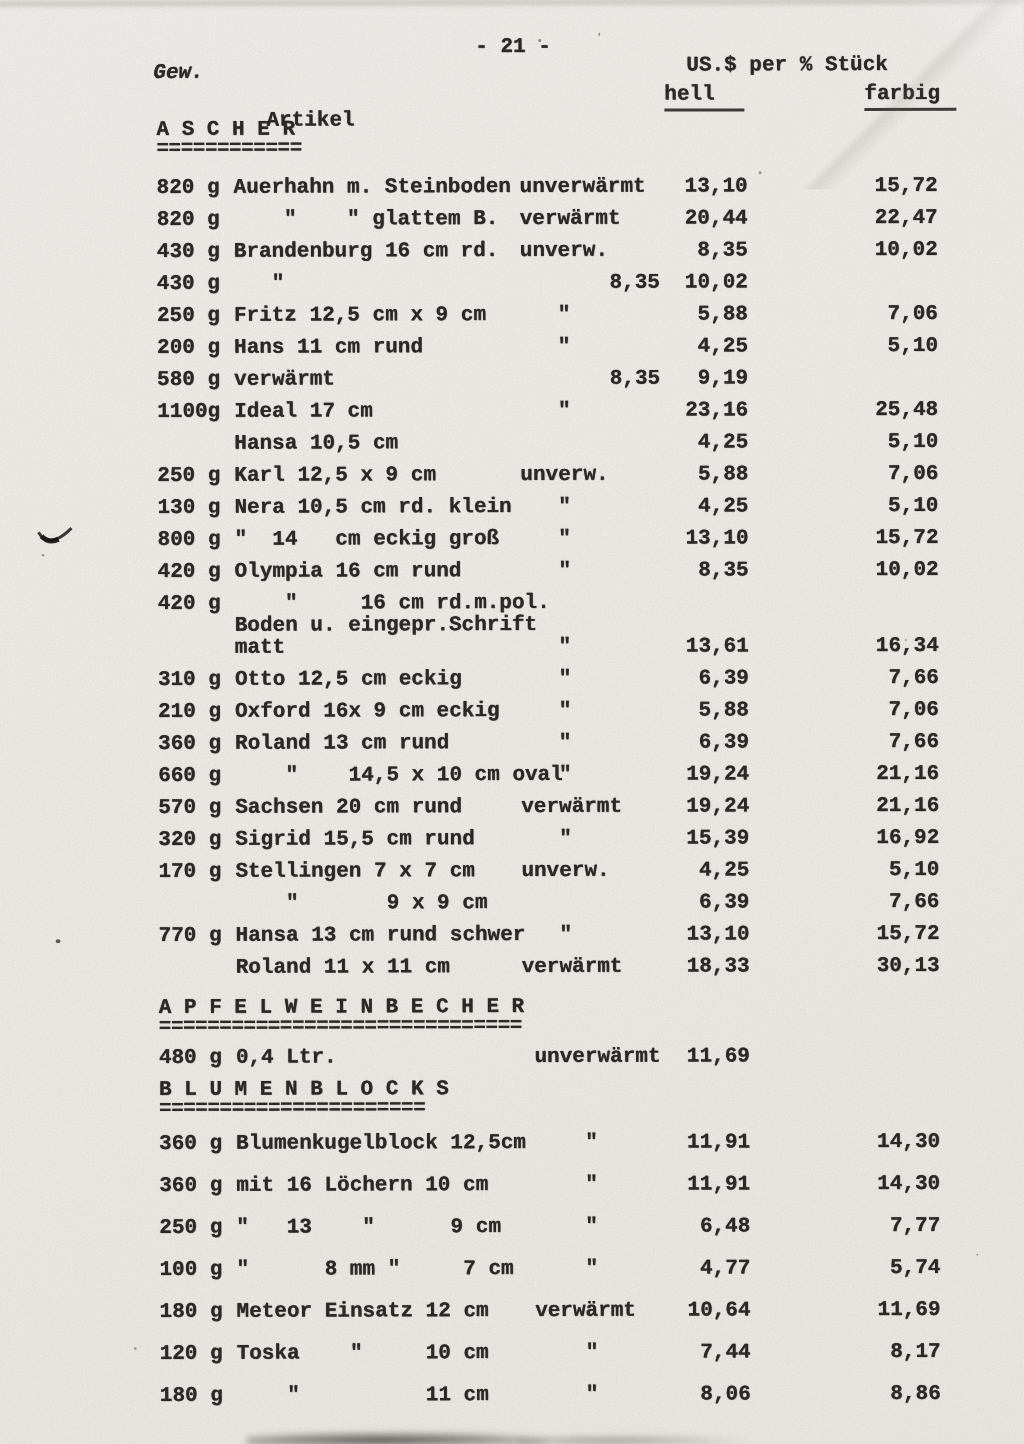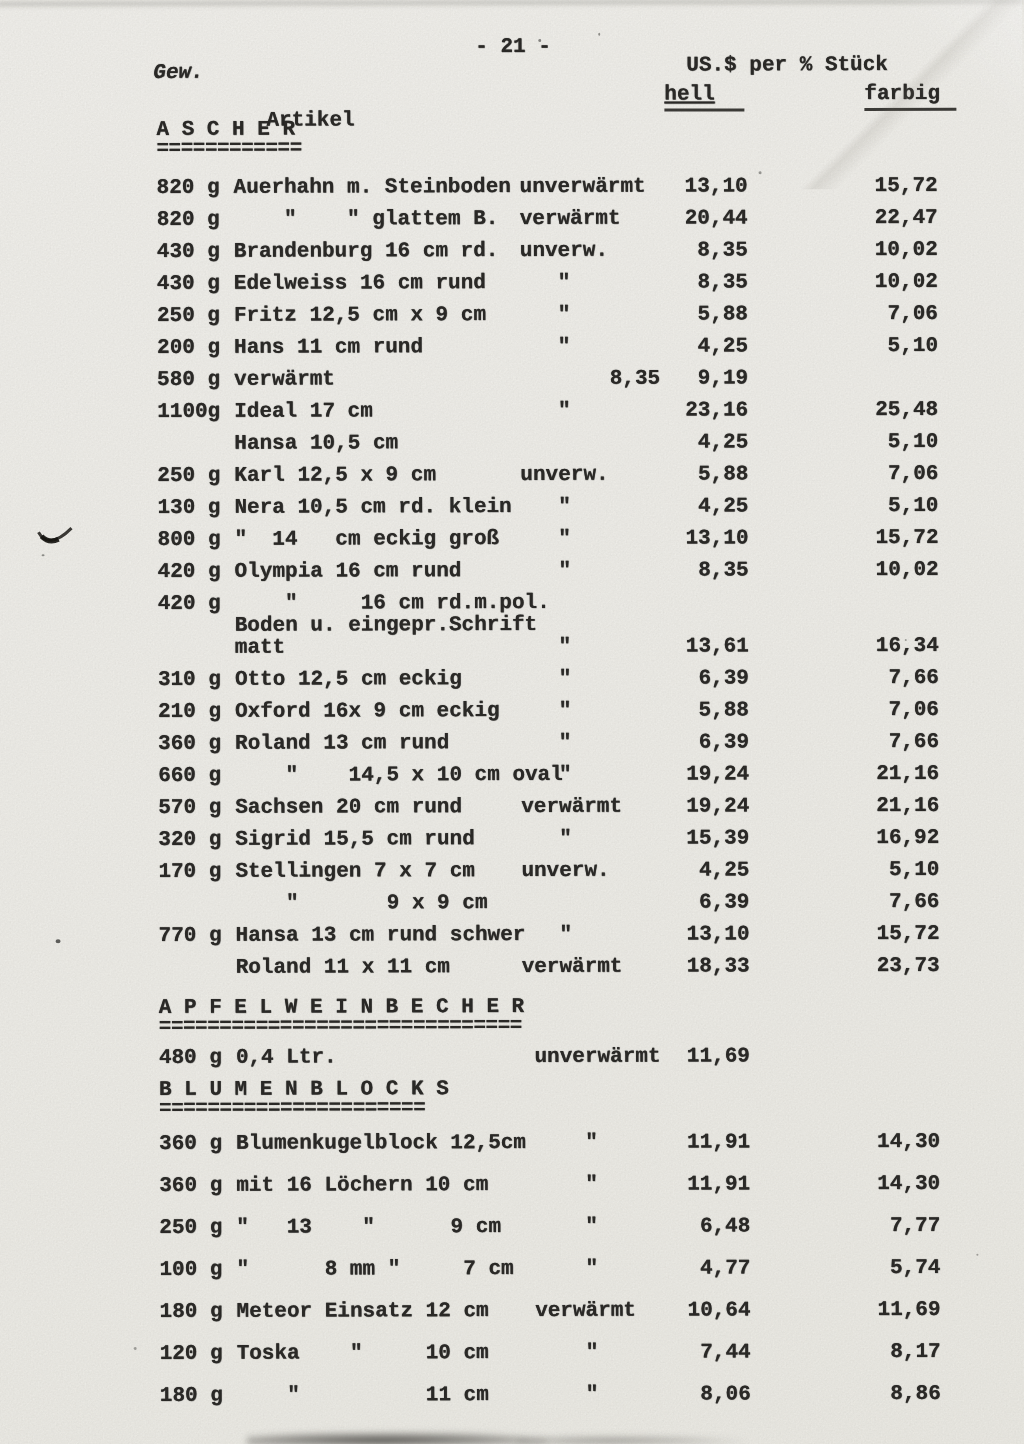--- a/index.html
+++ b/index.html
@@ -14,21 +14,21 @@
     position:absolute;white-space:pre;font-size:21px;line-height:22px;
     text-shadow:0 0 1px rgba(15,15,15,.6),0.4px 0.4px 0.6px rgba(30,30,30,.35);
   }
   .page-num{left:477px;top:36px;}
   .h-gew{left:155px;top:61px;font-style:italic;}
   .h-artikel{left:268px;top:61px;margin-top:48px;}
   .h-price{left:688px;top:55px;}
   .h-hell{left:666px;top:84px;}
   .h-farbig{left:866px;top:84px;}
   .ul{display:inline-block;border-bottom:3px solid rgba(28,27,25,.88);padding-bottom:3px;}
-  .ul-hell{width:80px;text-decoration:underline;}
+  .ul-hell{width:80px;}
   .ul-farbig{width:92px;}
 
   .main{position:absolute;left:158px;top:118px;width:790px;}
   .sec-title{white-space:pre;font-size:21px;line-height:22px;
     text-shadow:0 0 1px rgba(15,15,15,.6),0.4px 0.4px 0.6px rgba(30,30,30,.35);}
   .sec-underline{white-space:pre;font-size:21px;line-height:16px;letter-spacing:-0.5px;
     text-shadow:0 0 1px rgba(15,15,15,.55);}
   .row{
     display:grid;grid-template-columns:77px 286px 140px 88px 190px;
     align-items:end;margin-bottom:10px;
@@ -95,21 +95,20 @@
   <div class="row">
     <span class="cw">430 g</span>
     <span class="ca">Brandenburg 16 cm rd.</span>
     <span class="cc">unverw.</span>
     <span class="ch">8,35</span>
     <span class="cf">10,02</span>
   </div>
 
   <div class="row">
     <span class="cw">430 g</span>
-    <span class="ca">Edelweiss 16 cm rund</span>
     <span class="cc">   "</span>
     <span class="ch">8,35</span>
     <span class="cf">10,02</span>
   </div>
 
   <div class="row">
     <span class="cw">250 g</span>
     <span class="ca">Fritz 12,5 cm x 9 cm</span>
     <span class="cc">   "</span>
     <span class="ch">5,88</span>
@@ -259,21 +258,21 @@
     <span class="cc">   "</span>
     <span class="ch">13,10</span>
     <span class="cf">15,72</span>
   </div>
 
   <div class="row">
     <span class="cw"></span>
     <span class="ca">Roland 11 x 11 cm</span>
     <span class="cc">verwärmt</span>
     <span class="ch">18,33</span>
-    <span class="cf">23,73</span>
+    <span class="cf">30,13</span>
   </div>
 </div>
   </section>
 
   <section class="section sec1">
     <div class="sec-title">A P F E L W E I N B E C H E R</div>
     <div class="sec-underline">==============================</div>
     <div class="rows">
   <div class="row">
     <span class="cw">480 g</span>

